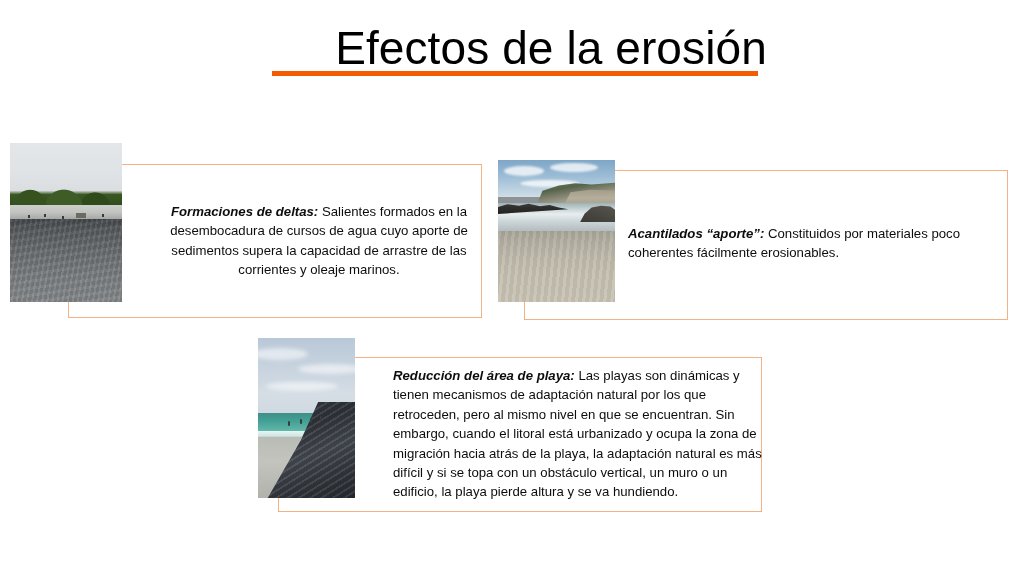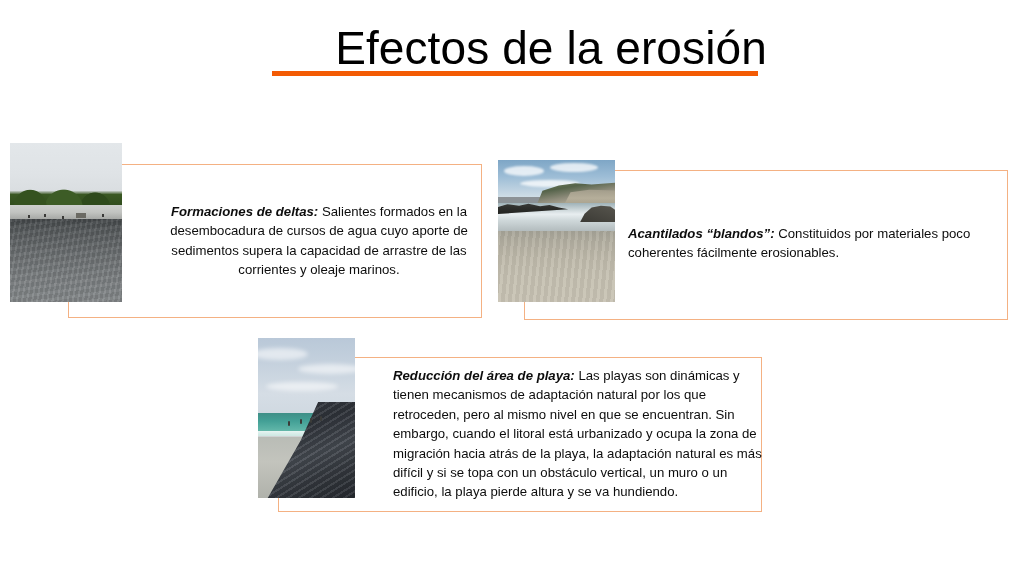--- a/index.html
+++ b/index.html
@@ -234,21 +234,21 @@
   <div class="layer p2-cliff"></div>
   <div class="layer p2-cliff2"></div>
   <div class="layer p2-surf"></div>
   <div class="layer p2-rockL"></div>
   <div class="layer p2-rockR"></div>
   <div class="layer p2-sand"></div>
   <div class="layer p2-sandtex"></div>
 </div>
 
 <div class="card-text" style="left:628px; top:224px; width:372px;">
-  <span class="lead">Acantilados “blandos”:</span><span> Constituidos por materiales poco coherentes fácilmente erosionables.</span>
+  <span class="lead">Acantilados “aporte”:</span><span> Constituidos por materiales poco coherentes fácilmente erosionables.</span>
 </div>
 
 <div class="card-frame" style="left:278px; top:357px; width:484px; height:155px;"></div>
 
 <div class="photo" style="left:258px; top:338px; width:97px; height:160px;">
   <div class="layer p3-sky"></div>
   <div class="p3-cloud" style="left:-6px; top:10px; width:56px; height:12px;"></div>
   <div class="p3-cloud" style="left:40px; top:26px; width:64px; height:10px;"></div>
   <div class="p3-cloud" style="left:8px; top:44px; width:72px; height:9px;"></div>
   <div class="layer p3-sea"></div>

